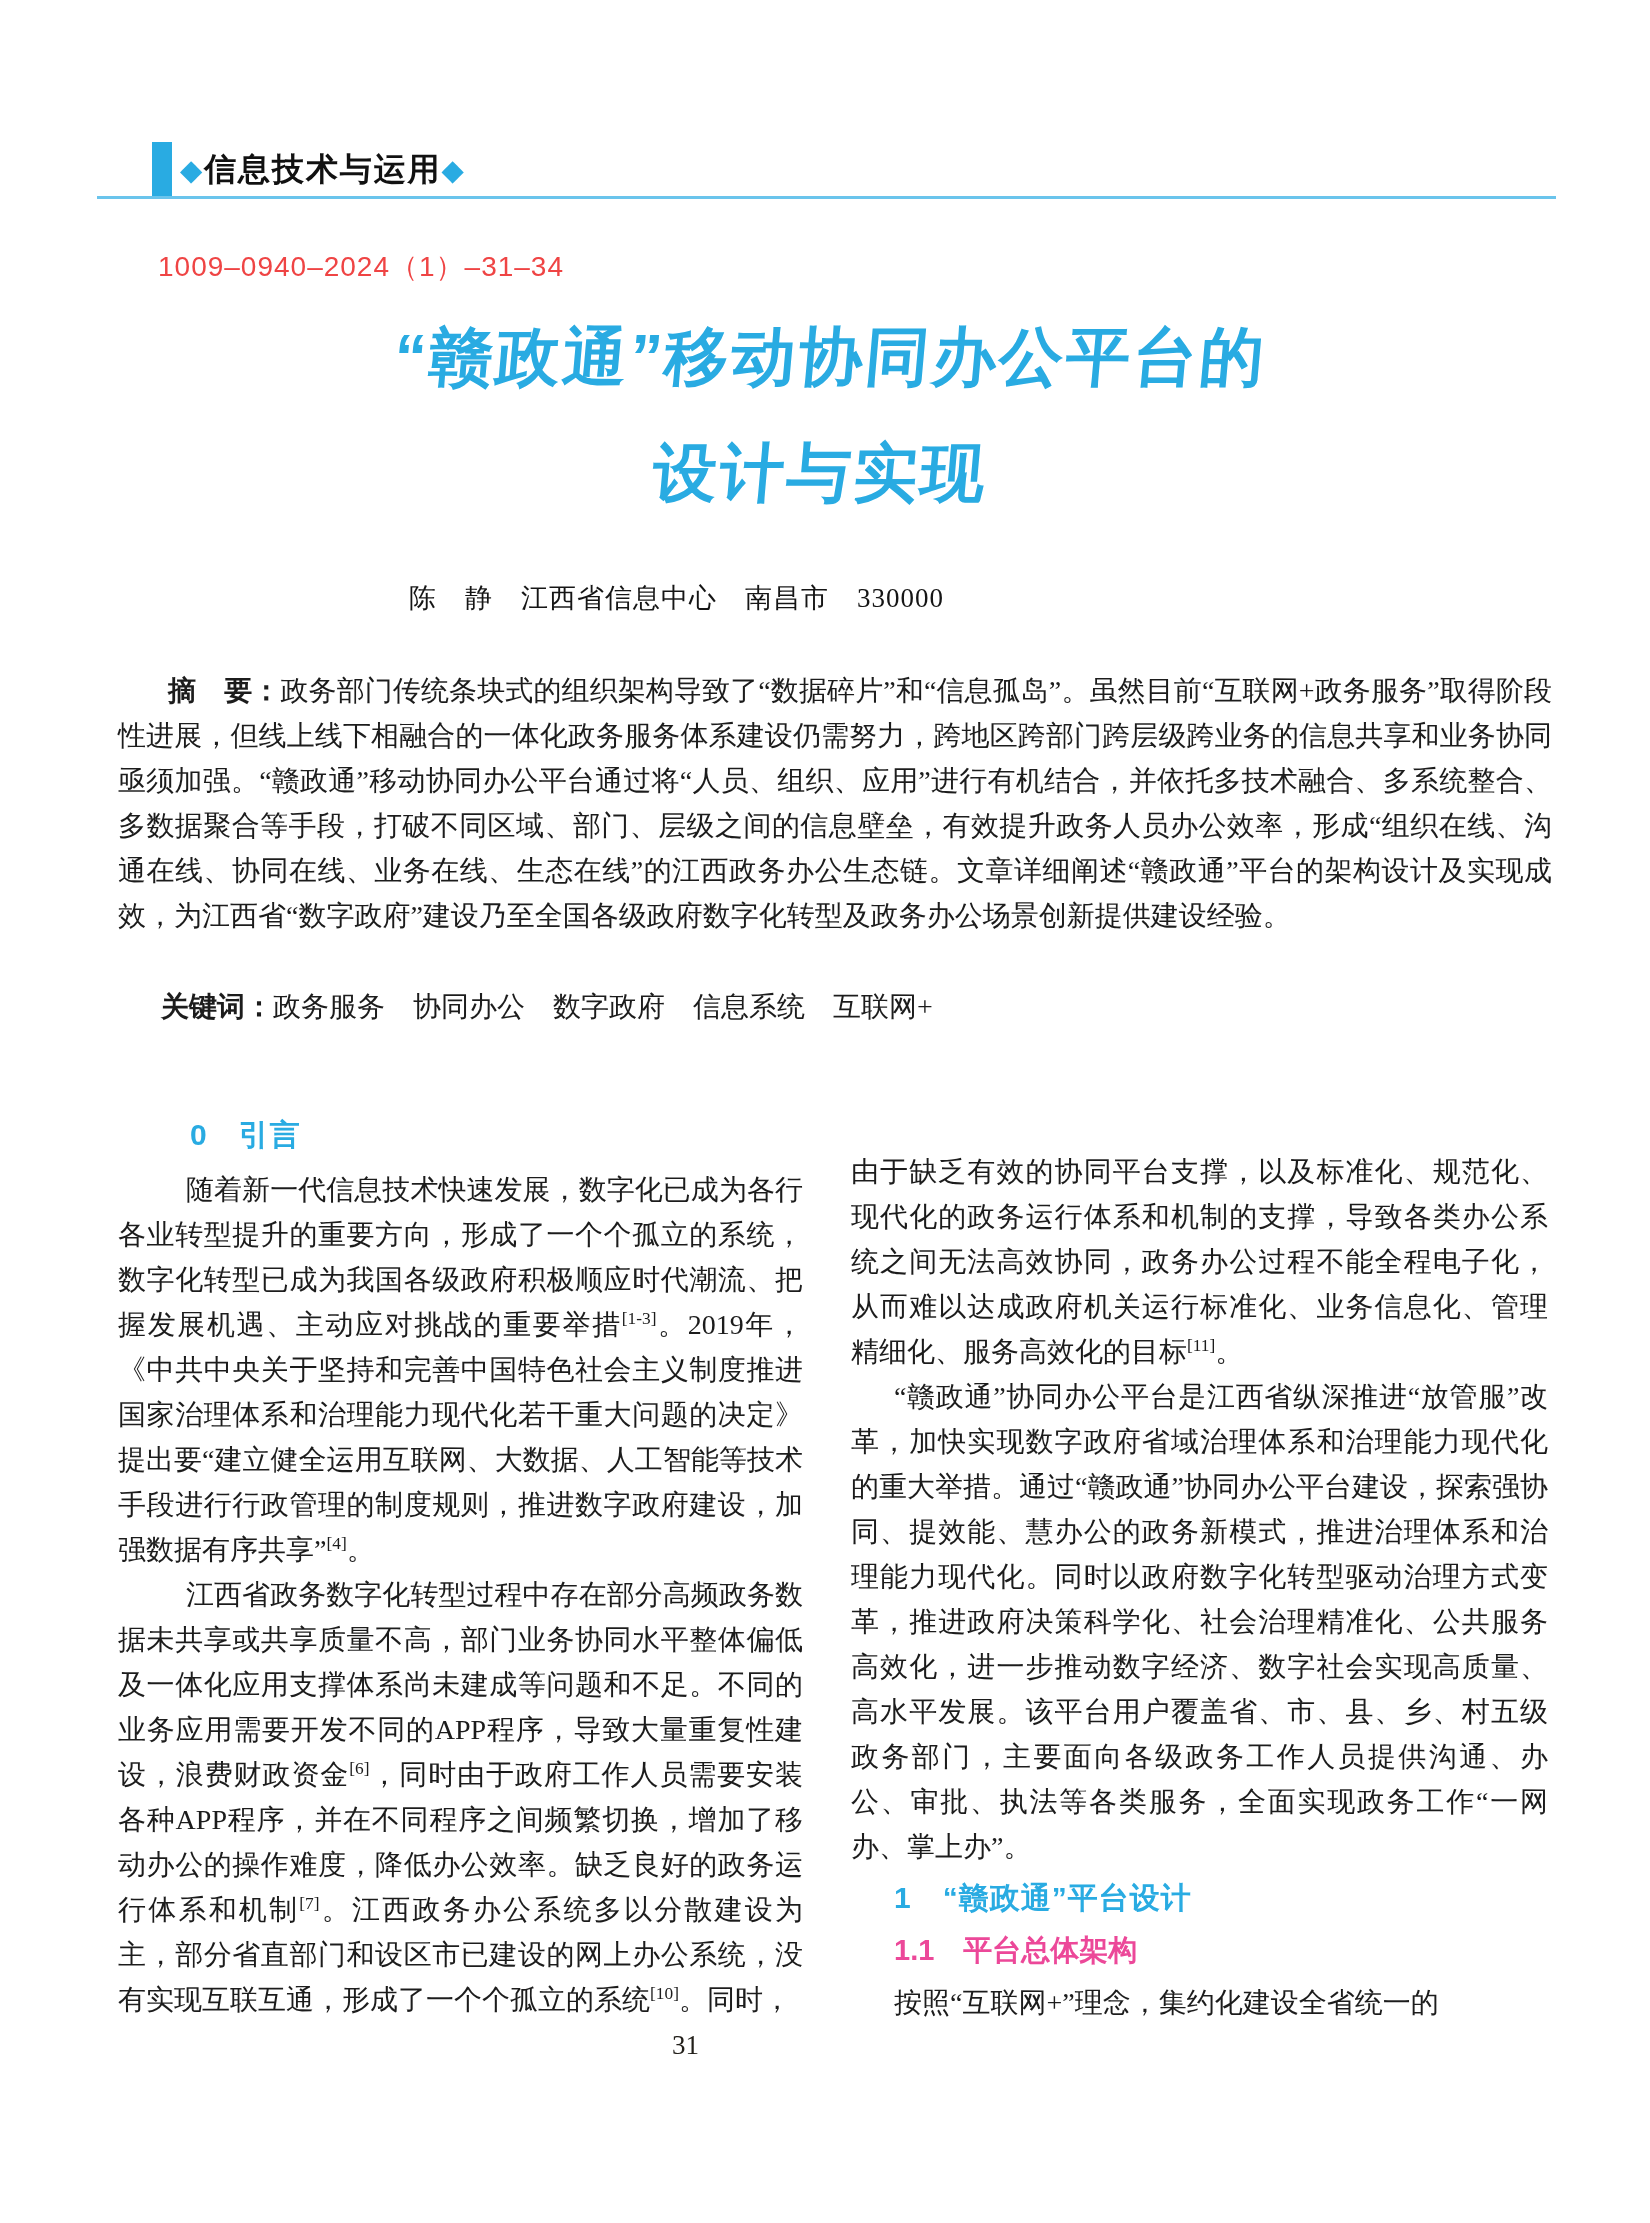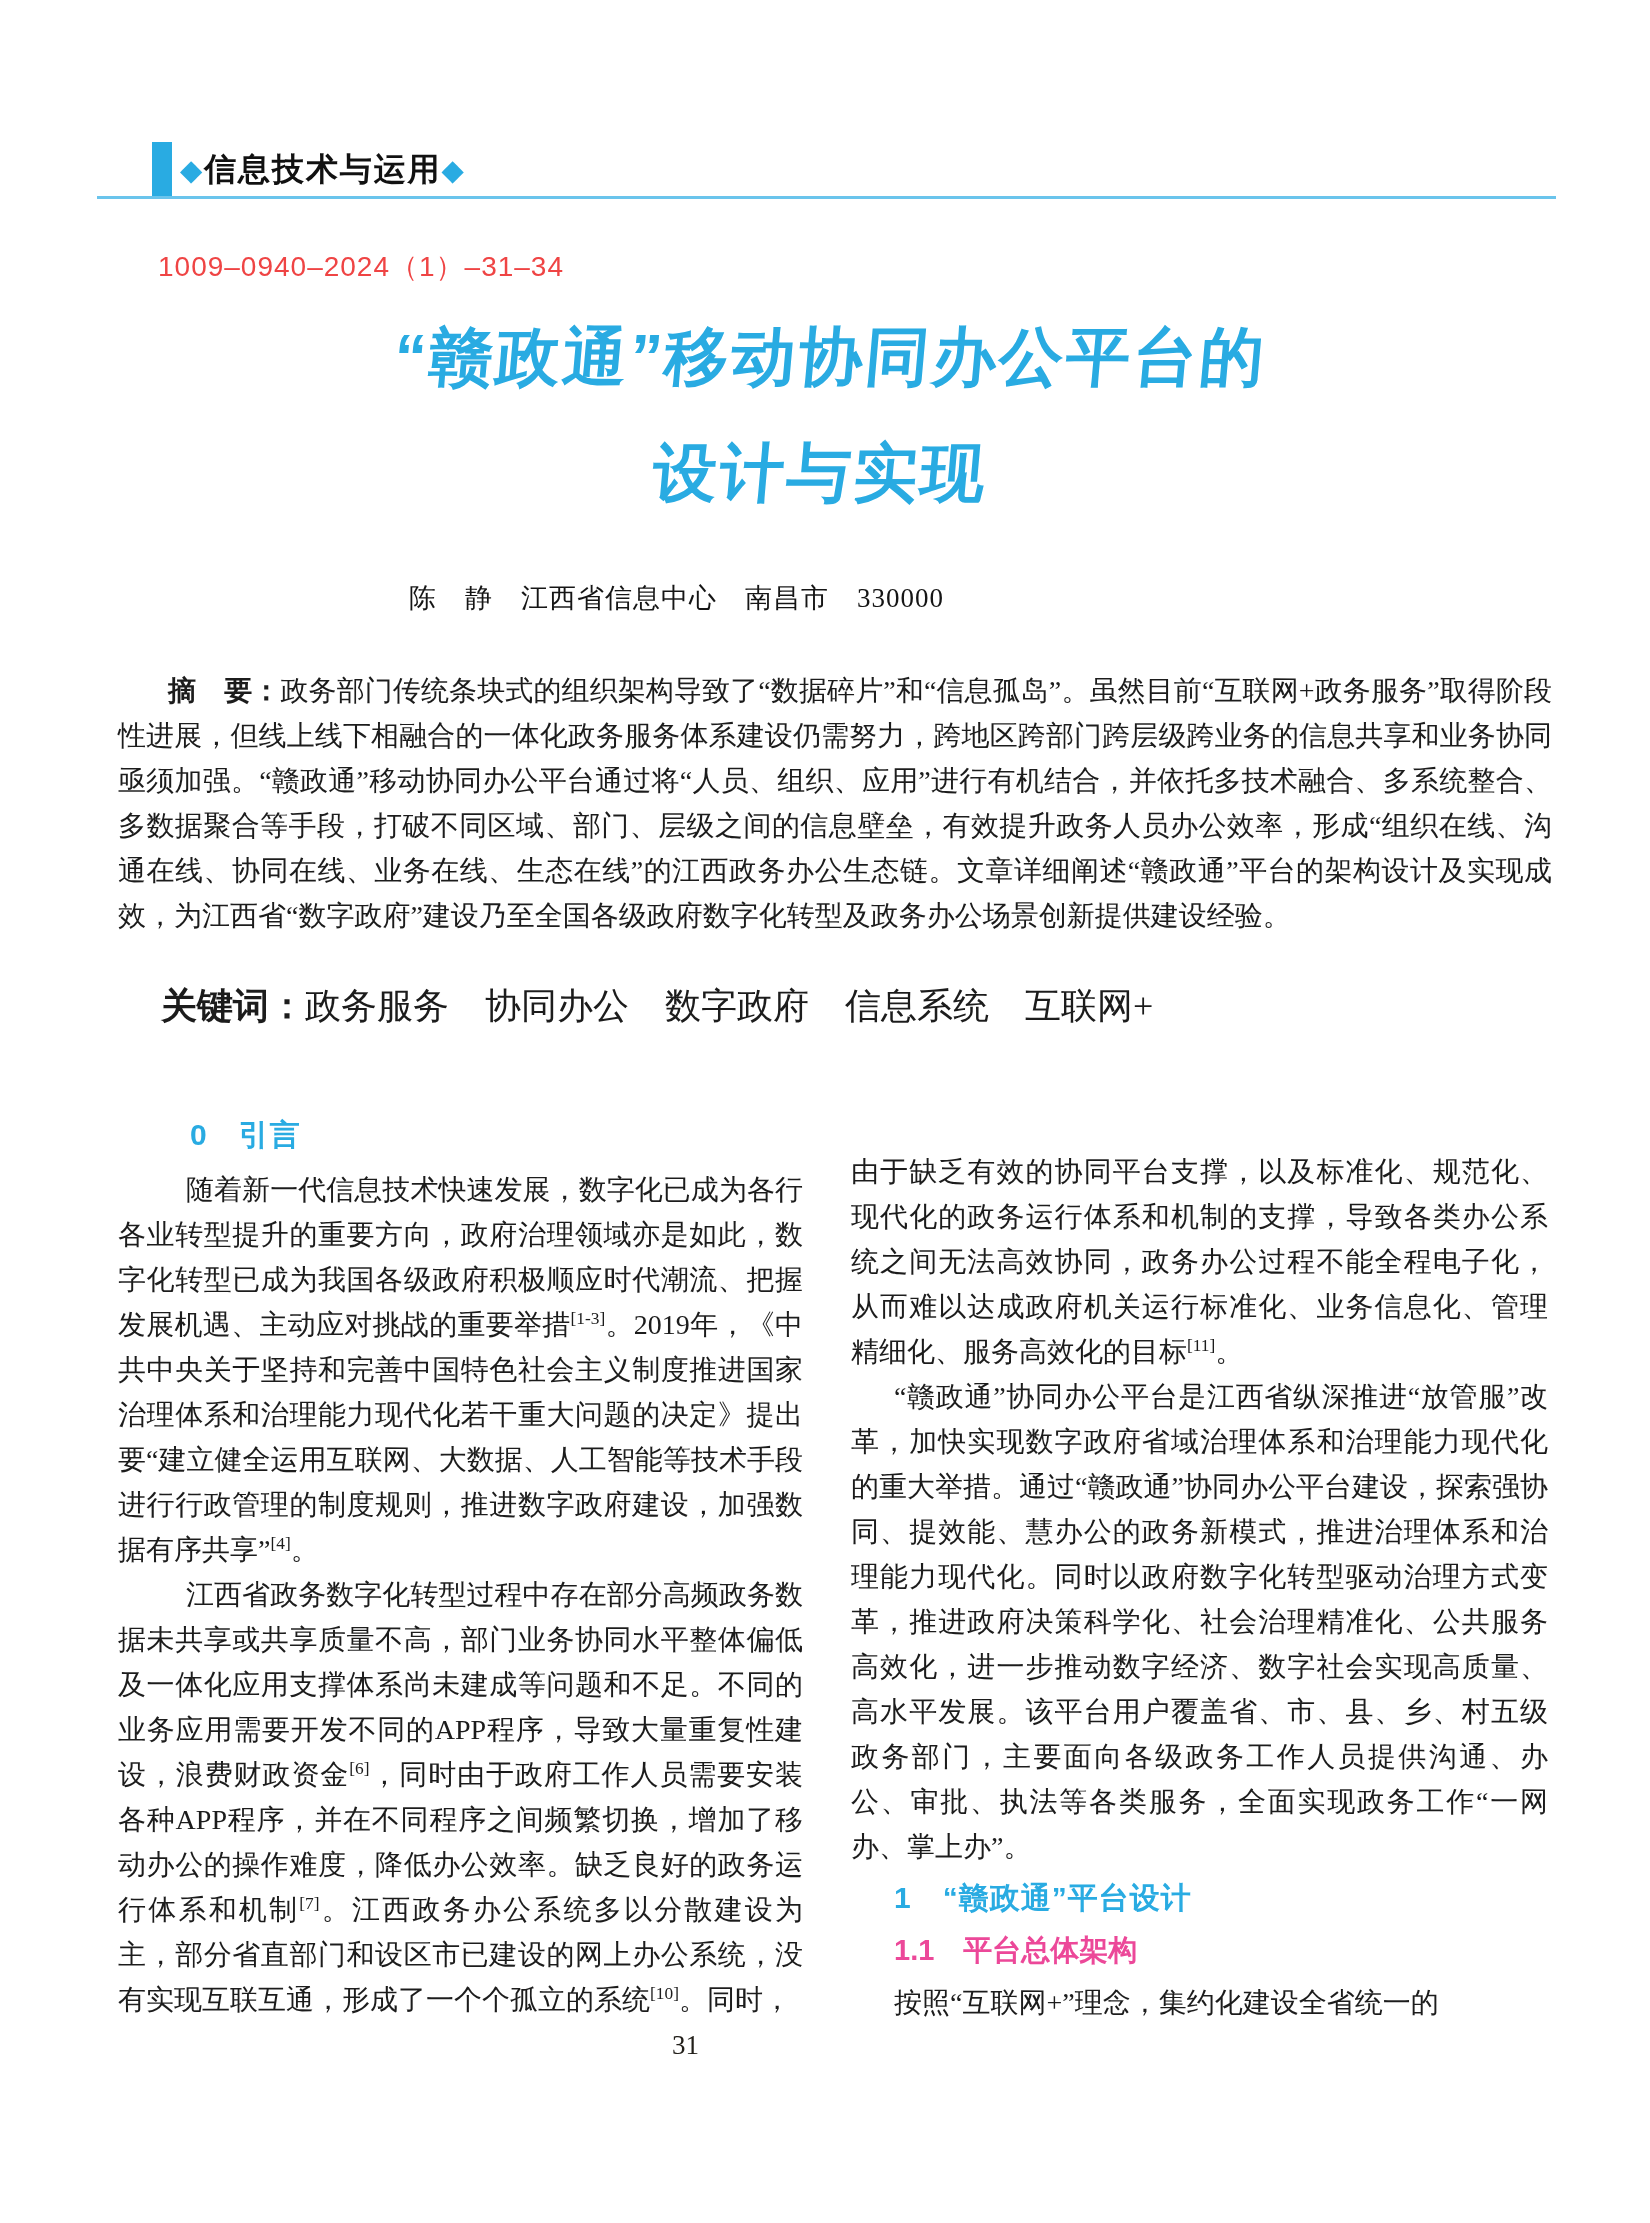--- a/index.html
+++ b/index.html
@@ -48,21 +48,21 @@
 
   
   .abstract{
     position:absolute;left:118px;top:668px;width:1434px;
     font-size:28px;line-height:45px;text-align:justify;text-justify:inter-ideograph;
     text-indent:50px;
   }
   .ab-label{font-weight:bold;}
   .keywords{
     position:absolute;left:118px;top:984px;width:1434px;
-    font-size:36px;line-height:45px;padding-left:43px;
+    font-size:28px;line-height:45px;padding-left:43px;
   }
   .kw-label{font-weight:bold;}
 
   
   .col{position:absolute;font-size:28px;line-height:45px;}
   .col p{margin:0;text-align:justify;text-justify:inter-ideograph;}
   .col-left{left:118px;top:1114px;width:685px;}
   .col-right{left:851px;top:1149px;width:697px;}
   .indent-l{text-indent:68px;}
   .indent-r{text-indent:43px;}
@@ -110,21 +110,21 @@
   </h1>
 
   <div class="byline">陈　静　江西省信息中心　南昌市　330000</div>
 
   <div class="abstract"><span class="ab-label">摘　要：</span><span>政务部门传统条块式的组织架构导致了“数据碎片”和“信息孤岛”。虽然目前“互联网+政务服务”取得阶段性进展，但线上线下相融合的一体化政务服务体系建设仍需努力，跨地区跨部门跨层级跨业务的信息共享和业务协同亟须加强。“赣政通”移动协同办公平台通过将“人员、组织、应用”进行有机结合，并依托多技术融合、多系统整合、多数据聚合等手段，打破不同区域、部门、层级之间的信息壁垒，有效提升政务人员办公效率，形成“组织在线、沟通在线、协同在线、业务在线、生态在线”的江西政务办公生态链。文章详细阐述“赣政通”平台的架构设计及实现成效，为江西省“数字政府”建设乃至全国各级政府数字化转型及政务办公场景创新提供建设经验。</span></div>
 
   <div class="keywords"><span class="kw-label">关键词：</span><span>政务服务　协同办公　数字政府　信息系统　互联网+</span></div>
 
   <div class="col col-left">
     <h2 class="sec-heading h-left">0　引言</h2>
-    <p class="indent-l"><span>随着新一代信息技术快速发展，数字化已成为各行各业转型提升的重要方向，政府治理领域亦是如此，数字化转型已成为我国各级政府积极顺应时代潮流、把握发展机遇、主动应对挑战的重要举措</span><sup>[1-3]</sup><span>。2019年，《中共中央关于坚持和完善中国特色社会主义制度推进国家治理体系和治理能力现代化若干重大问题的决定》提出要“建立健全运用互联网、大数据、人工智能等技术手段进行行政管理的制度规则，推进数字政府建设，加强数据有序共享”</span><sup>[4]</sup><span>。</span></p>
+    <p class="indent-l"><span>随着新一代信息技术快速发展，数字化已成为各行各业转型提升的重要方向，形成了一个个孤立的系统，数字化转型已成为我国各级政府积极顺应时代潮流、把握发展机遇、主动应对挑战的重要举措</span><sup>[1-3]</sup><span>。2019年，《中共中央关于坚持和完善中国特色社会主义制度推进国家治理体系和治理能力现代化若干重大问题的决定》提出要“建立健全运用互联网、大数据、人工智能等技术手段进行行政管理的制度规则，推进数字政府建设，加强数据有序共享”</span><sup>[4]</sup><span>。</span></p>
     <p class="indent-l"><span>江西省政务数字化转型过程中存在部分高频政务数据未共享或共享质量不高，部门业务协同水平整体偏低及一体化应用支撑体系尚未建成等问题和不足。不同的业务应用需要开发不同的APP程序，导致大量重复性建设，浪费财政资金</span><sup>[6]</sup><span>，同时由于政府工作人员需要安装各种APP程序，并在不同程序之间频繁切换，增加了移动办公的操作难度，降低办公效率。缺乏良好的政务运行体系和机制</span><sup>[7]</sup><span>。江西政务办公系统多以分散建设为主，部分省直部门和设区市已建设的网上办公系统，没有实现互联互通，形成了一个个孤立的系统</span><sup>[10]</sup><span>。同时，</span></p>
   </div>
 
   <div class="col col-right">
     <p><span>由于缺乏有效的协同平台支撑，以及标准化、规范化、现代化的政务运行体系和机制的支撑，导致各类办公系统之间无法高效协同，政务办公过程不能全程电子化，从而难以达成政府机关运行标准化、业务信息化、管理精细化、服务高效化的目标</span><sup>[11]</sup><span>。</span></p>
     <p class="indent-r">“赣政通”协同办公平台是江西省纵深推进“放管服”改革，加快实现数字政府省域治理体系和治理能力现代化的重大举措。通过“赣政通”协同办公平台建设，探索强协同、提效能、慧办公的政务新模式，推进治理体系和治理能力现代化。同时以政府数字化转型驱动治理方式变革，推进政府决策科学化、社会治理精准化、公共服务高效化，进一步推动数字经济、数字社会实现高质量、高水平发展。该平台用户覆盖省、市、县、乡、村五级政务部门，主要面向各级政务工作人员提供沟通、办公、审批、执法等各类服务，全面实现政务工作“一网办、掌上办”。</p>
     <h2 class="sec-heading h-right">1　“赣政通”平台设计</h2>
     <h3 class="subsec-heading">1.1　平台总体架构</h3>
     <p class="indent-r">按照“互联网+”理念，集约化建设全省统一的</p>
   </div>

